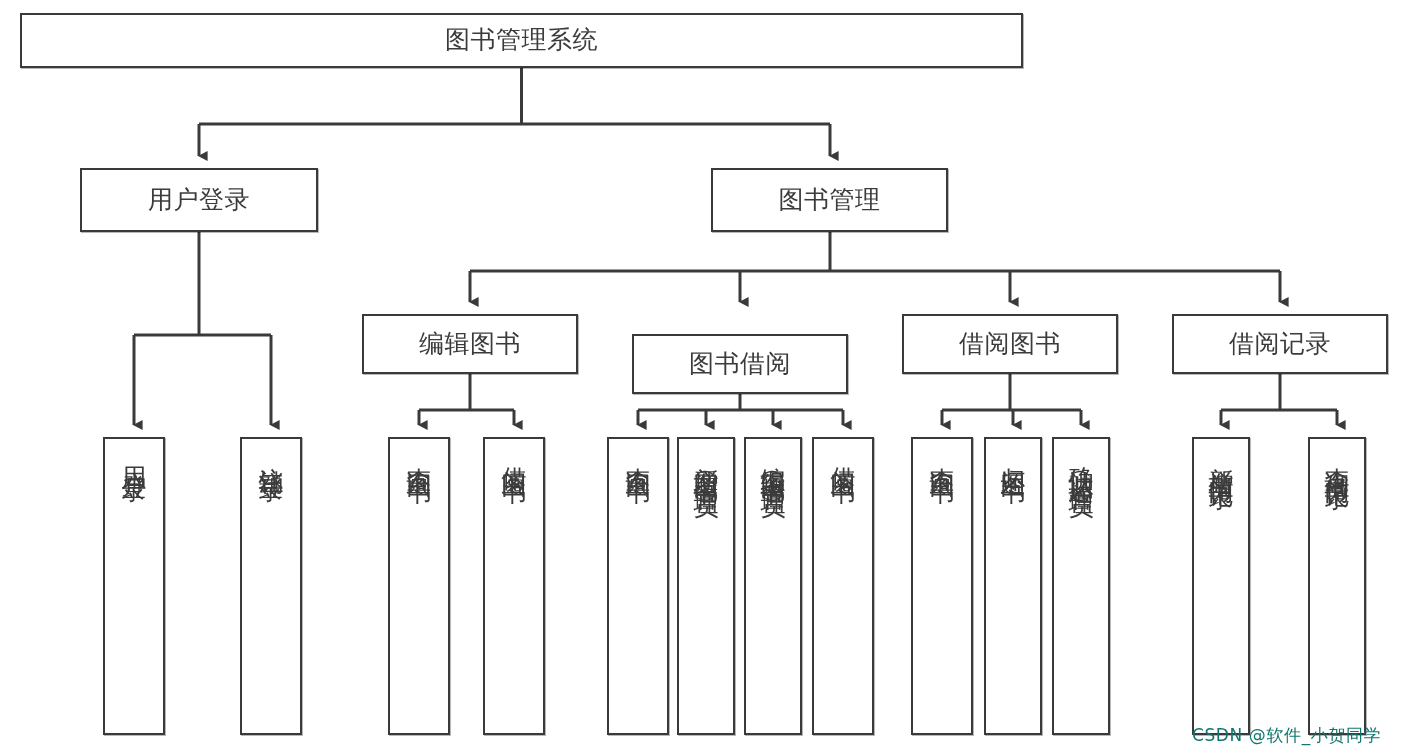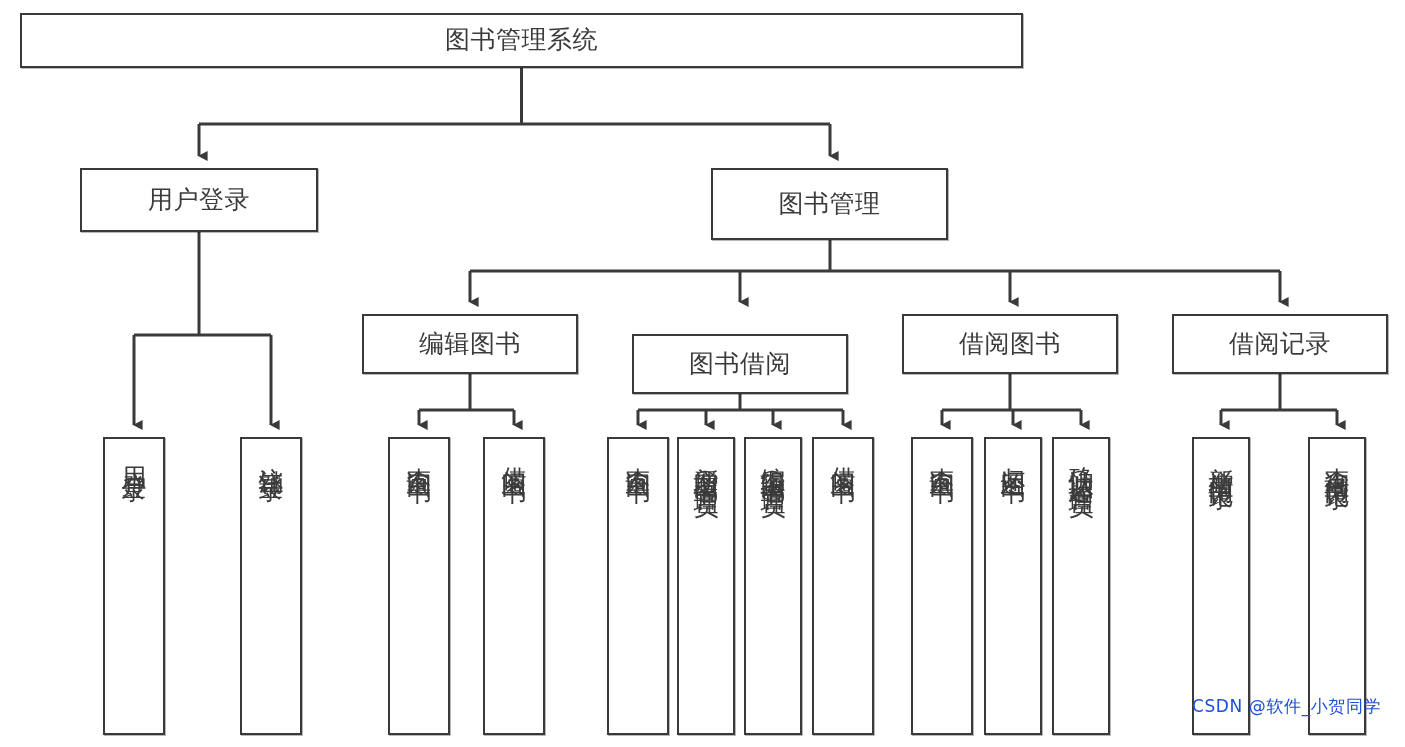--- a/index.html
+++ b/index.html
@@ -54,23 +54,23 @@
     writing-mode: vertical-rl;
     text-orientation: upright;
     font-size: 25px;
     letter-spacing: 4px;
     line-height: 1.0;
     white-space: nowrap;
   }
   .watermark {
     position: absolute;
     left: 1192px;
-    top: 695px;
+    top: 724px;
     font-size: 17px;
-    color: #1d4ed8;
+    color: #0f766e;
     letter-spacing: 0.6px;
     white-space: nowrap;
     font-family: "DejaVu Sans", "Liberation Sans", sans-serif;
   }
 </style>
 </head>
 <body>
 
 <div id="canvas">
 
@@ -127,21 +127,21 @@
     </g>
   </svg>
 
   <div class="node horizontal" style="left:20px; top:13px; width:1003px; height:55px;">
     <span class="label">图书管理系统</span>
   </div>
 
   <div class="node horizontal" style="left:80px; top:168px; width:238px; height:64px;">
     <span class="label">用户登录</span>
   </div>
-  <div class="node horizontal" style="left:711px; top:168px; width:237px; height:72px;">
+  <div class="node horizontal" style="left:711px; top:168px; width:237px; height:64px;">
     <span class="label">图书管理</span>
   </div>
 
   <div class="node horizontal" style="left:362px; top:314px; width:216px; height:60px;">
     <span class="label">编辑图书</span>
   </div>
   <div class="node horizontal" style="left:632px; top:314px; width:216px; height:60px;margin-top:20px;">
     <span class="label">图书借阅</span>
   </div>
   <div class="node horizontal" style="left:902px; top:314px; width:216px; height:60px;">

